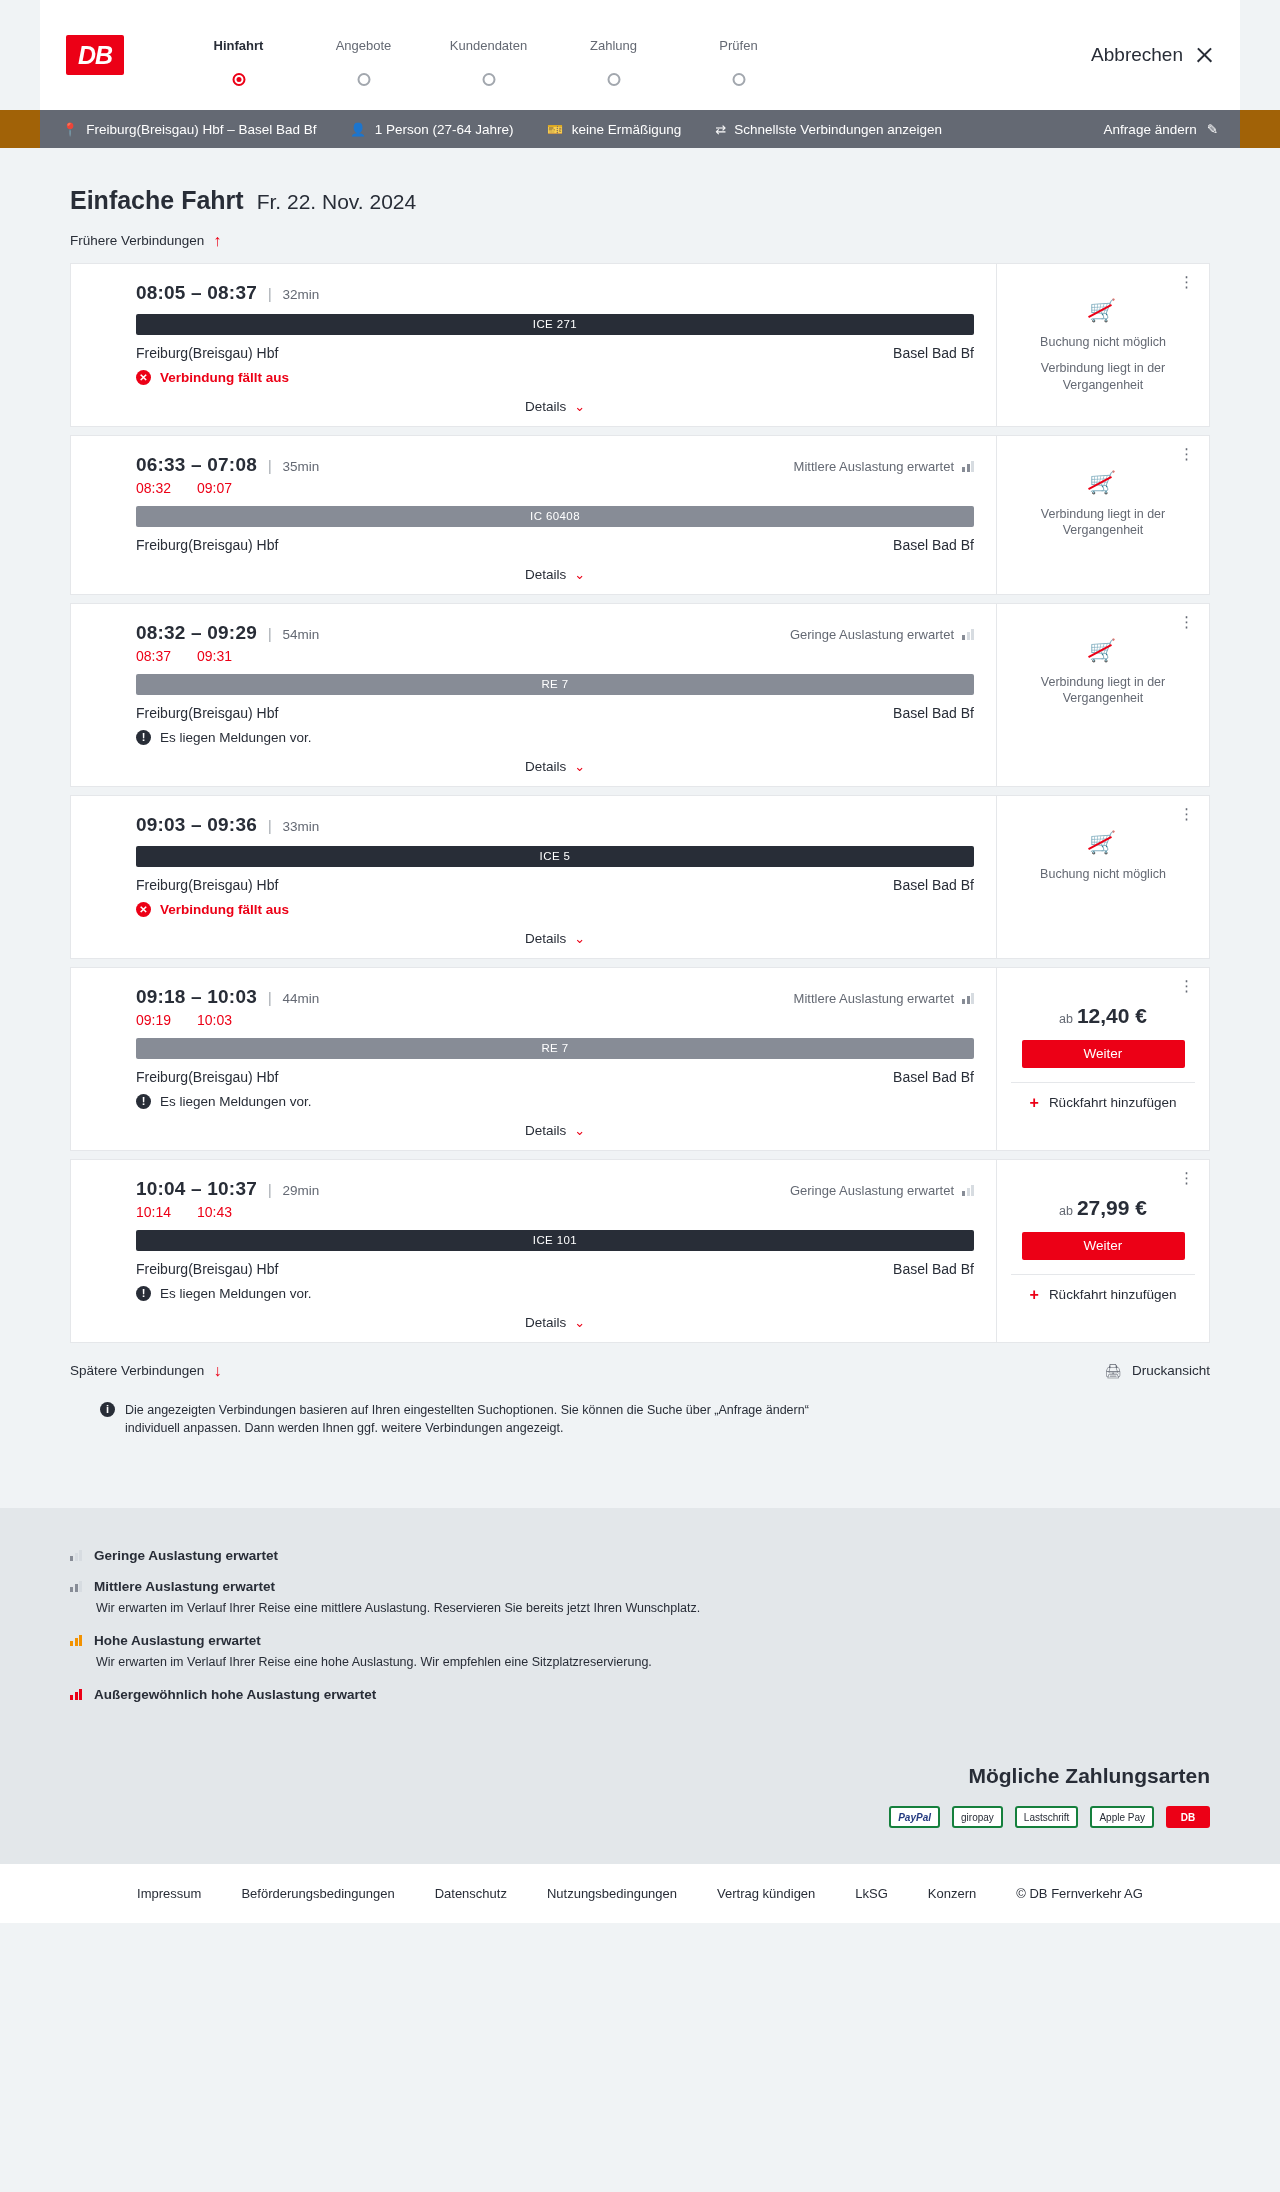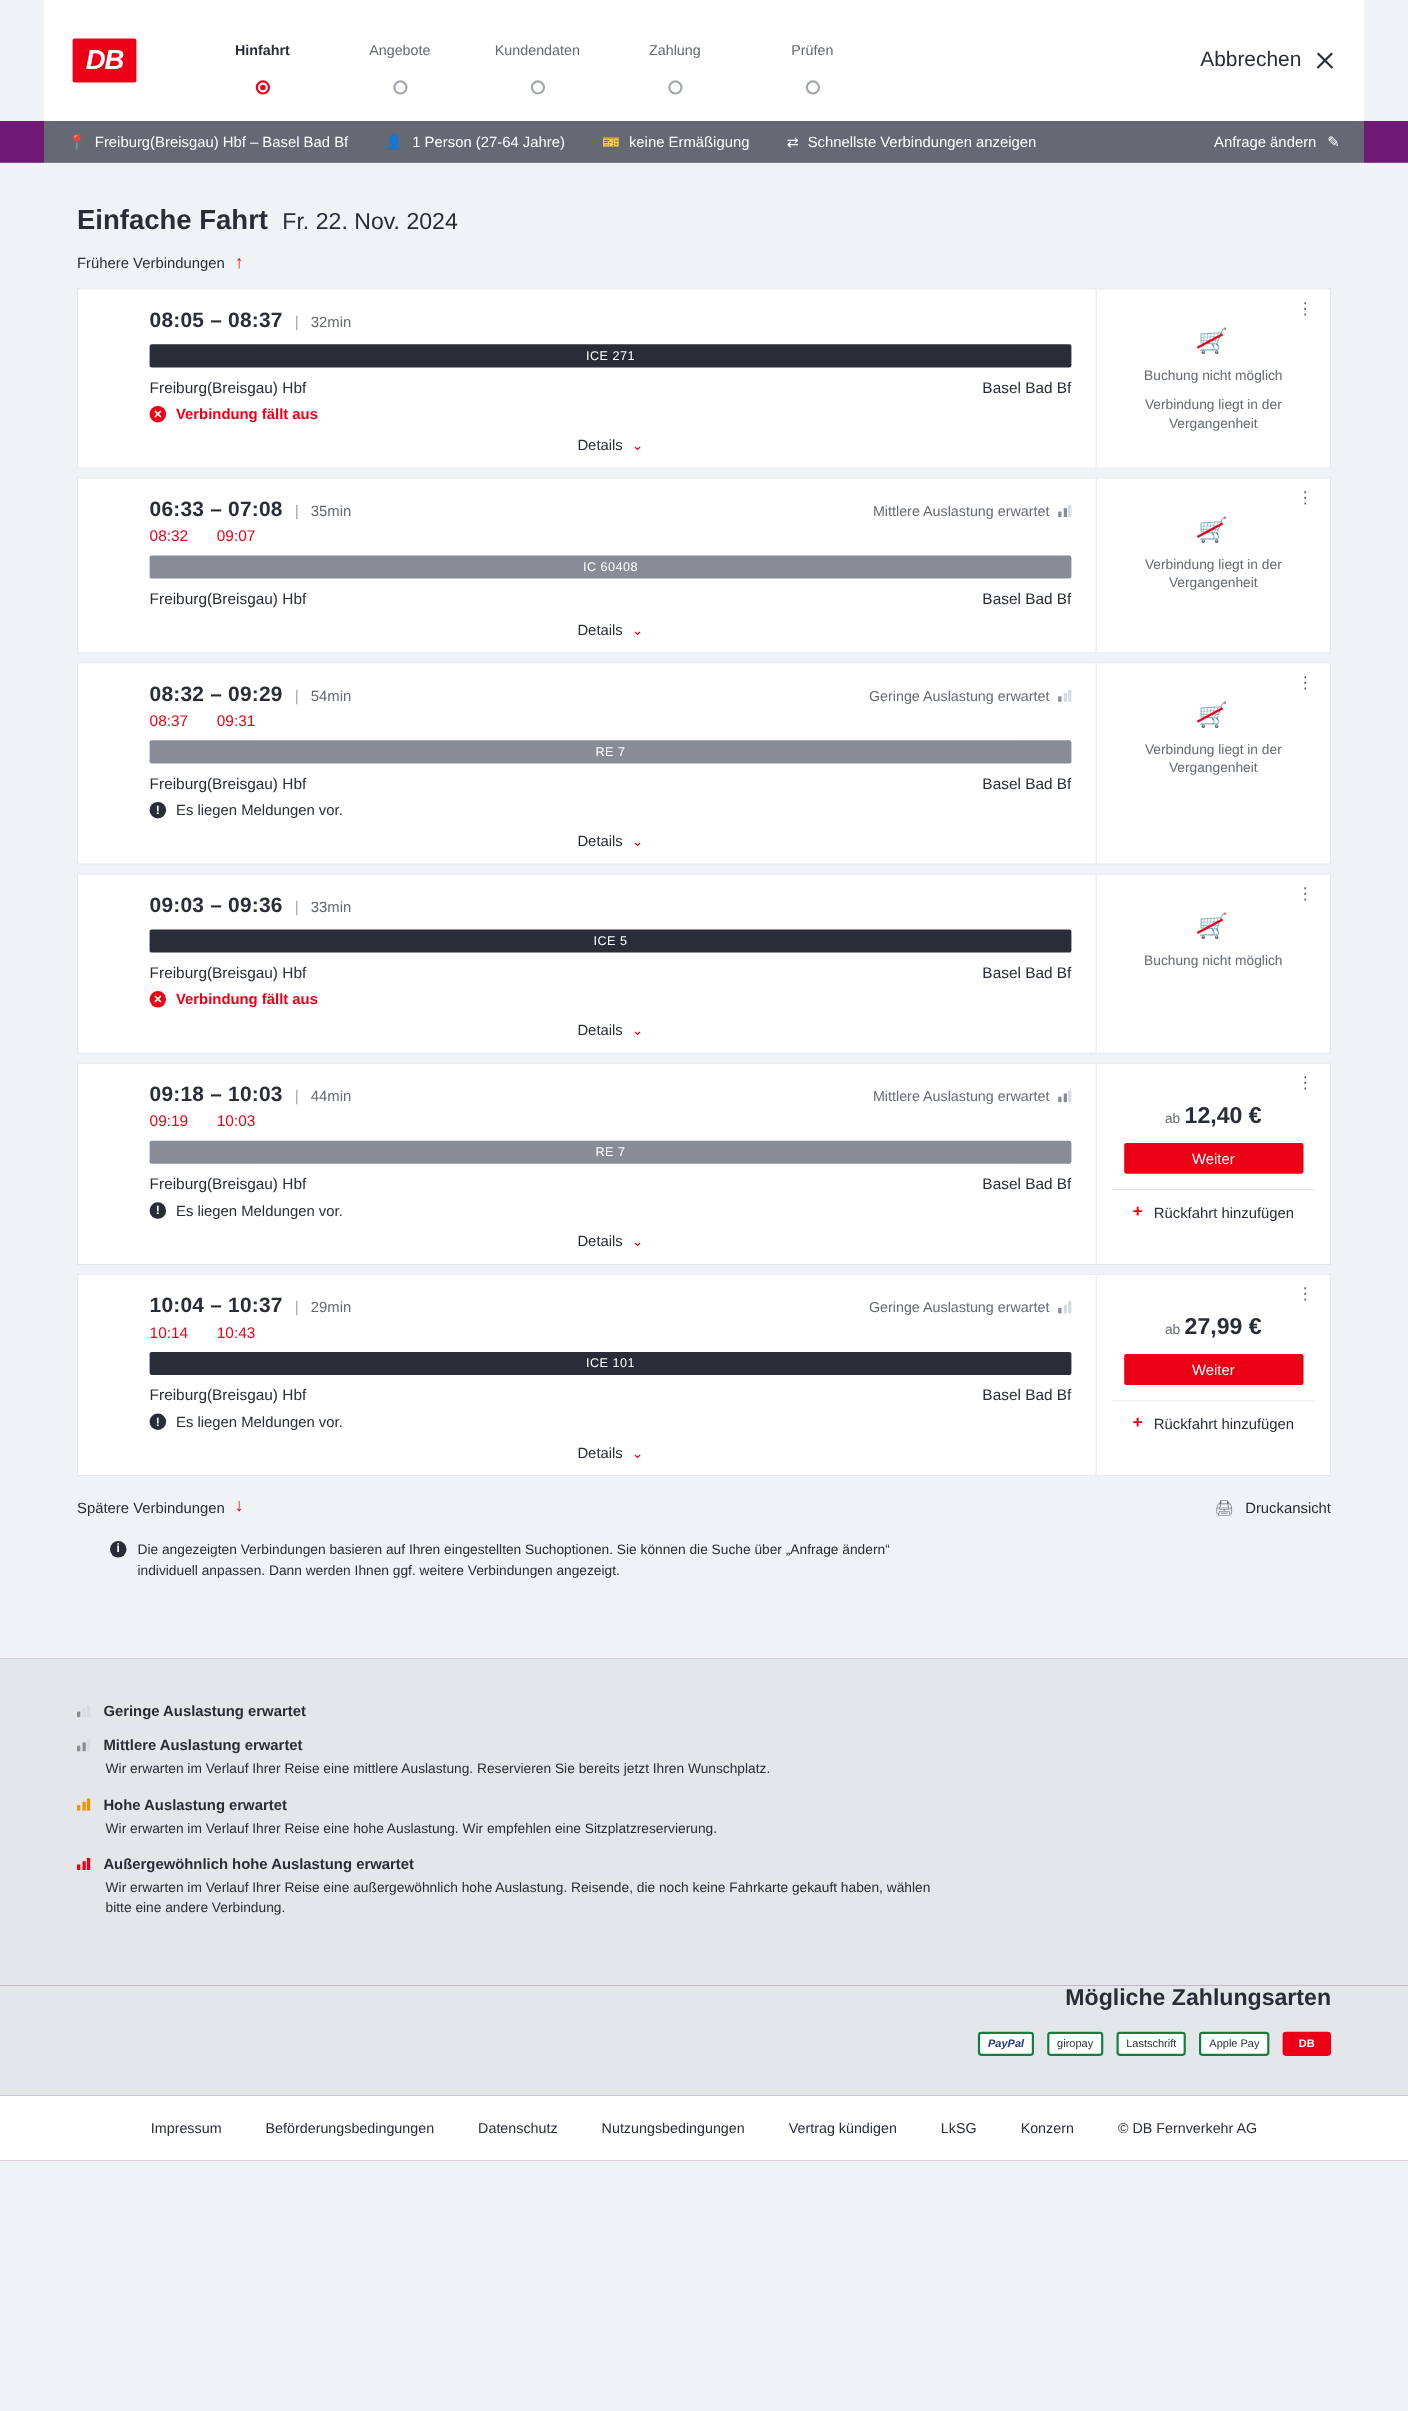--- a/index.html
+++ b/index.html
@@ -5,21 +5,21 @@
   * { box-sizing: border-box; }
   html, body { margin: 0; padding: 0; }
   body {
     width: 1280px;
     background: #f0f3f5;
     font-family: "Liberation Sans", sans-serif;
     font-size: 15px;
     color: #282d37;
     -webkit-font-smoothing: antialiased;
   }
-  .page { width: 1280px; margin: 0 auto; background: #701a75; }
+  .page { width: 1280px; margin: 0 auto; background: #a16207; }
 
   
   .header-wrap { background: #f0f3f5; padding: 0 40px; }
   .header {
     background: #fff;
     height: 110px;
     display: flex;
     align-items: center;
     padding: 0 26px;
     position: relative;
@@ -561,21 +561,20 @@
         </div>
         <div class="legend-item">
           <div class="legend-head">
             <span class="bars vhigh">
               <i></i>
               <i></i>
               <i></i>
             </span>
             <span>Außergewöhnlich hohe Auslastung erwartet</span>
           </div>
-          <div class="legend-desc">Wir erwarten im Verlauf Ihrer Reise eine außergewöhnlich hohe Auslastung. Reisende, die noch keine Fahrkarte gekauft haben, wählen bitte eine andere Verbindung.</div>
         </div>
       </div>
   </div>
 
   <div class="pay-sec">
     <div class="pay-title">Mögliche Zahlungsarten</div>
     <div class="pay-icons" id="pay-icons">
         <span class="pay-chip paypal">PayPal</span>
         <span class="pay-chip">giropay</span>
         <span class="pay-chip">Lastschrift</span>

